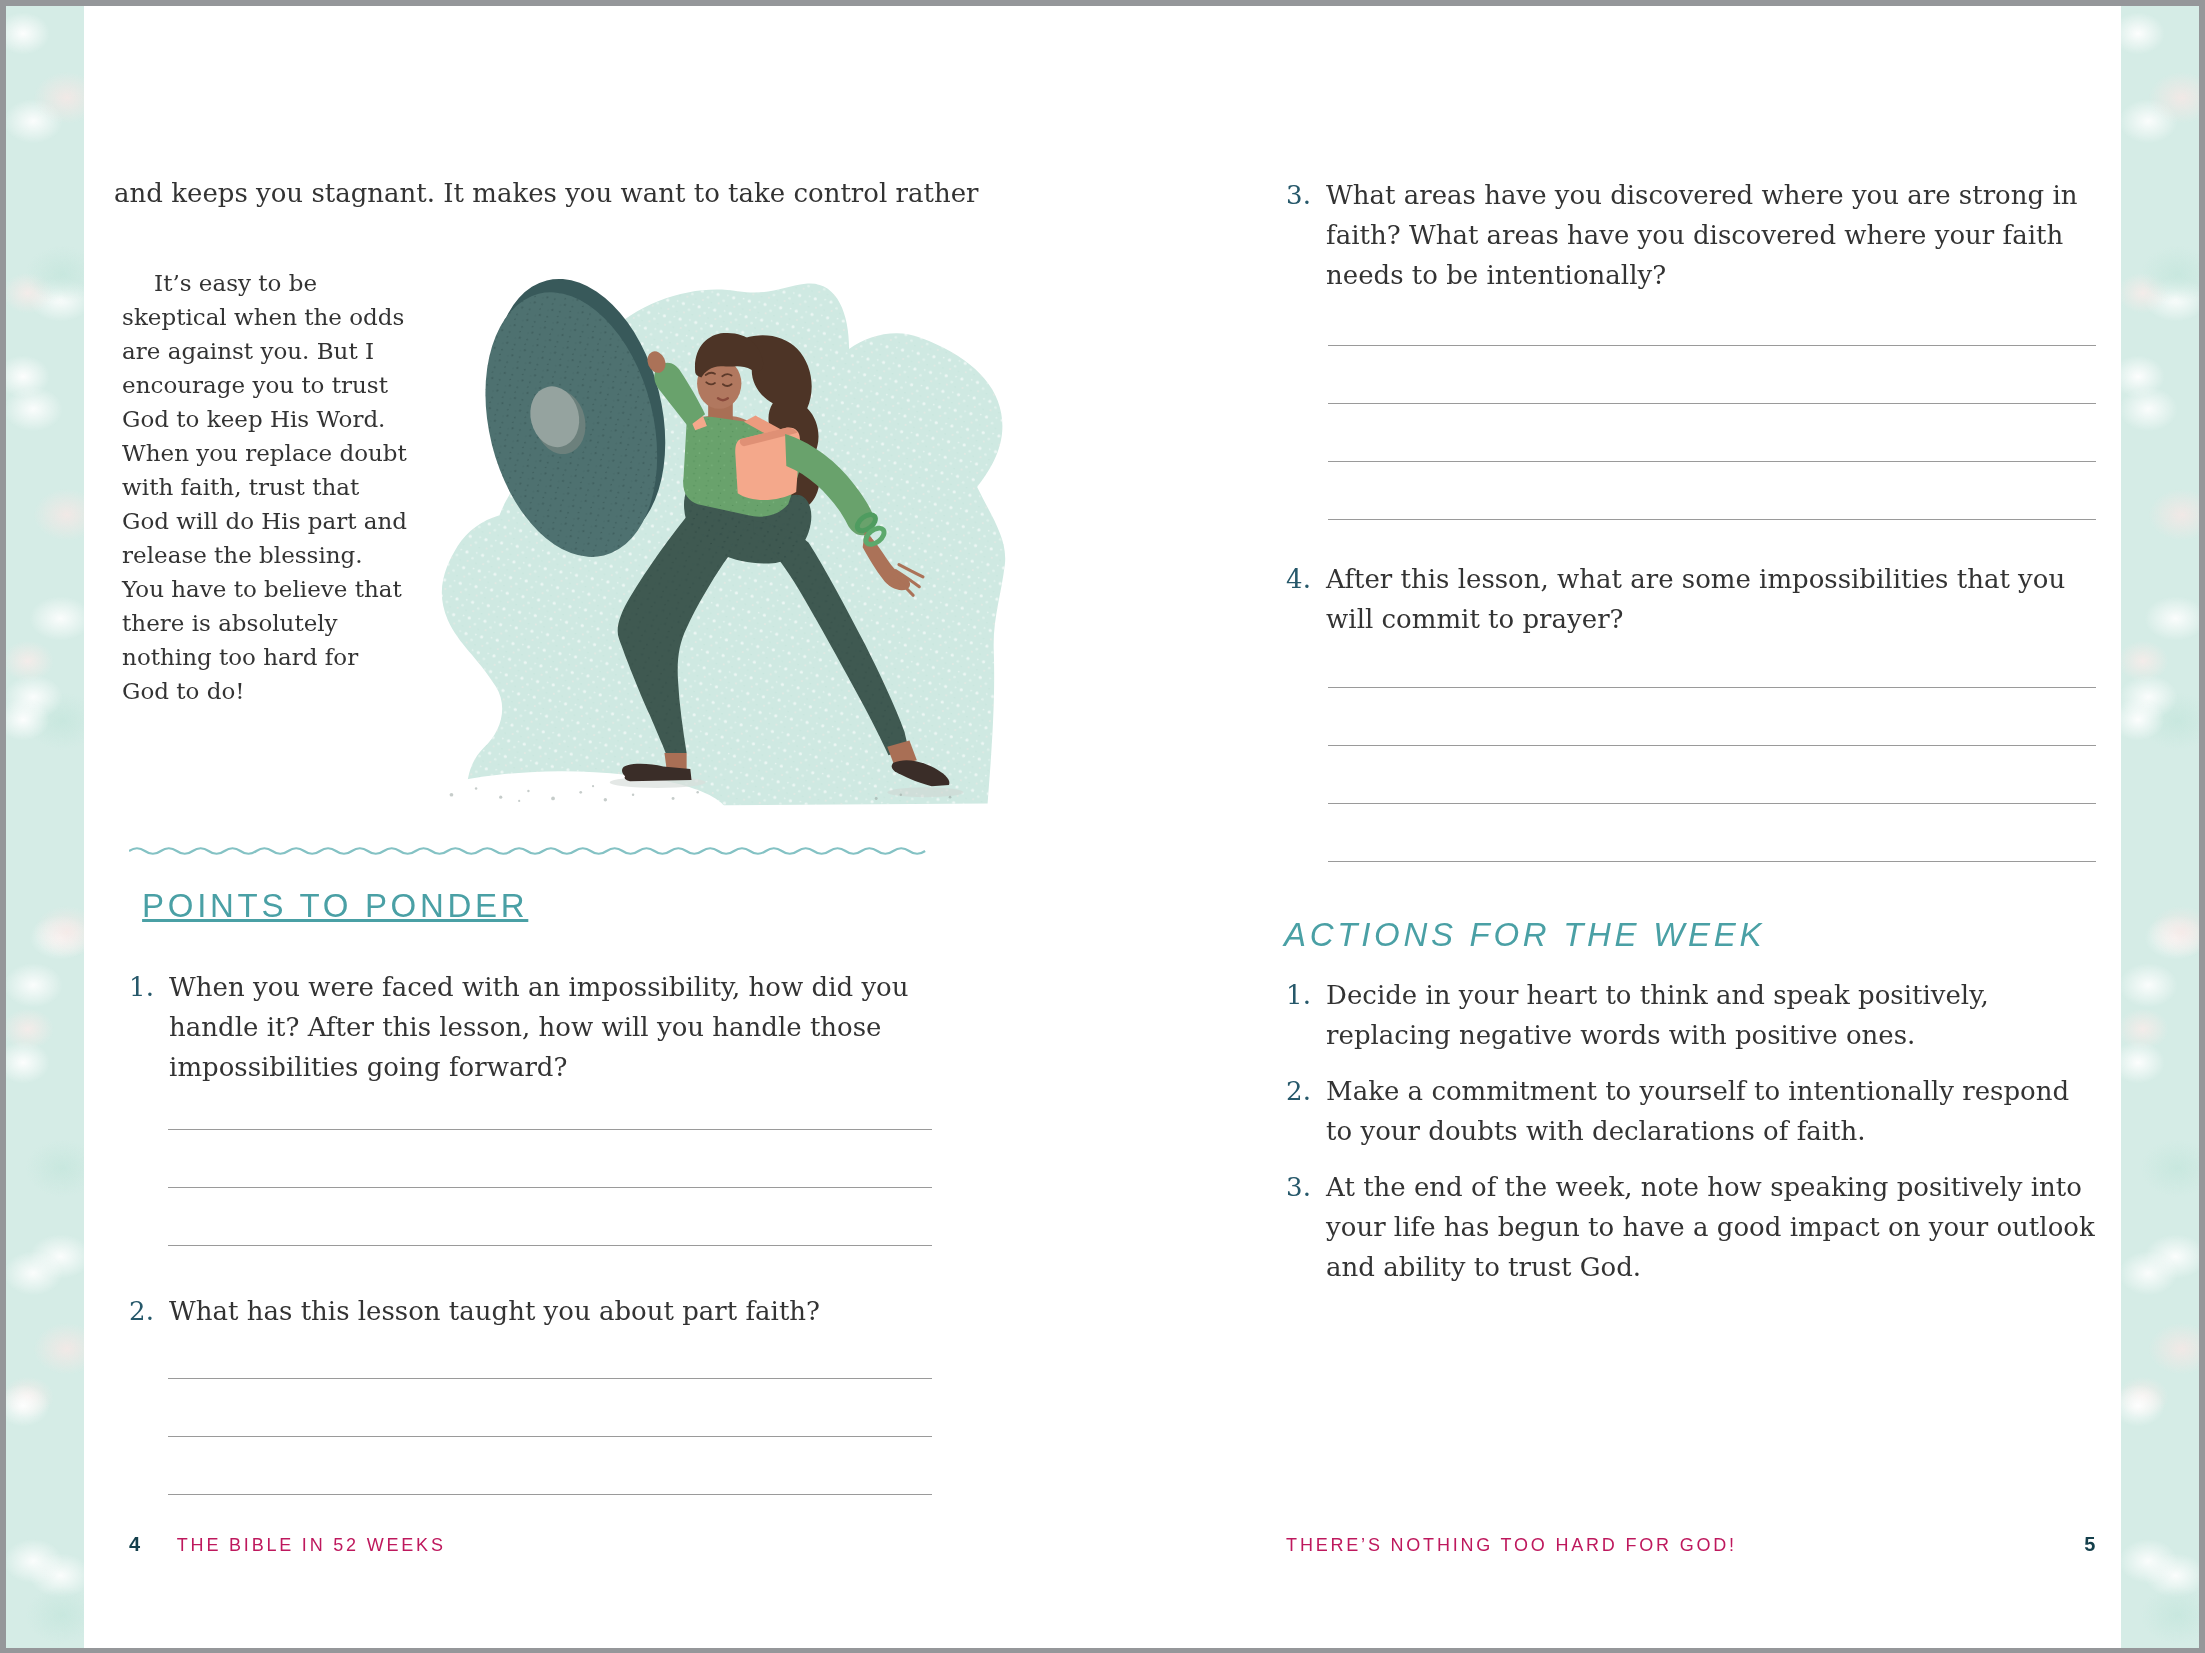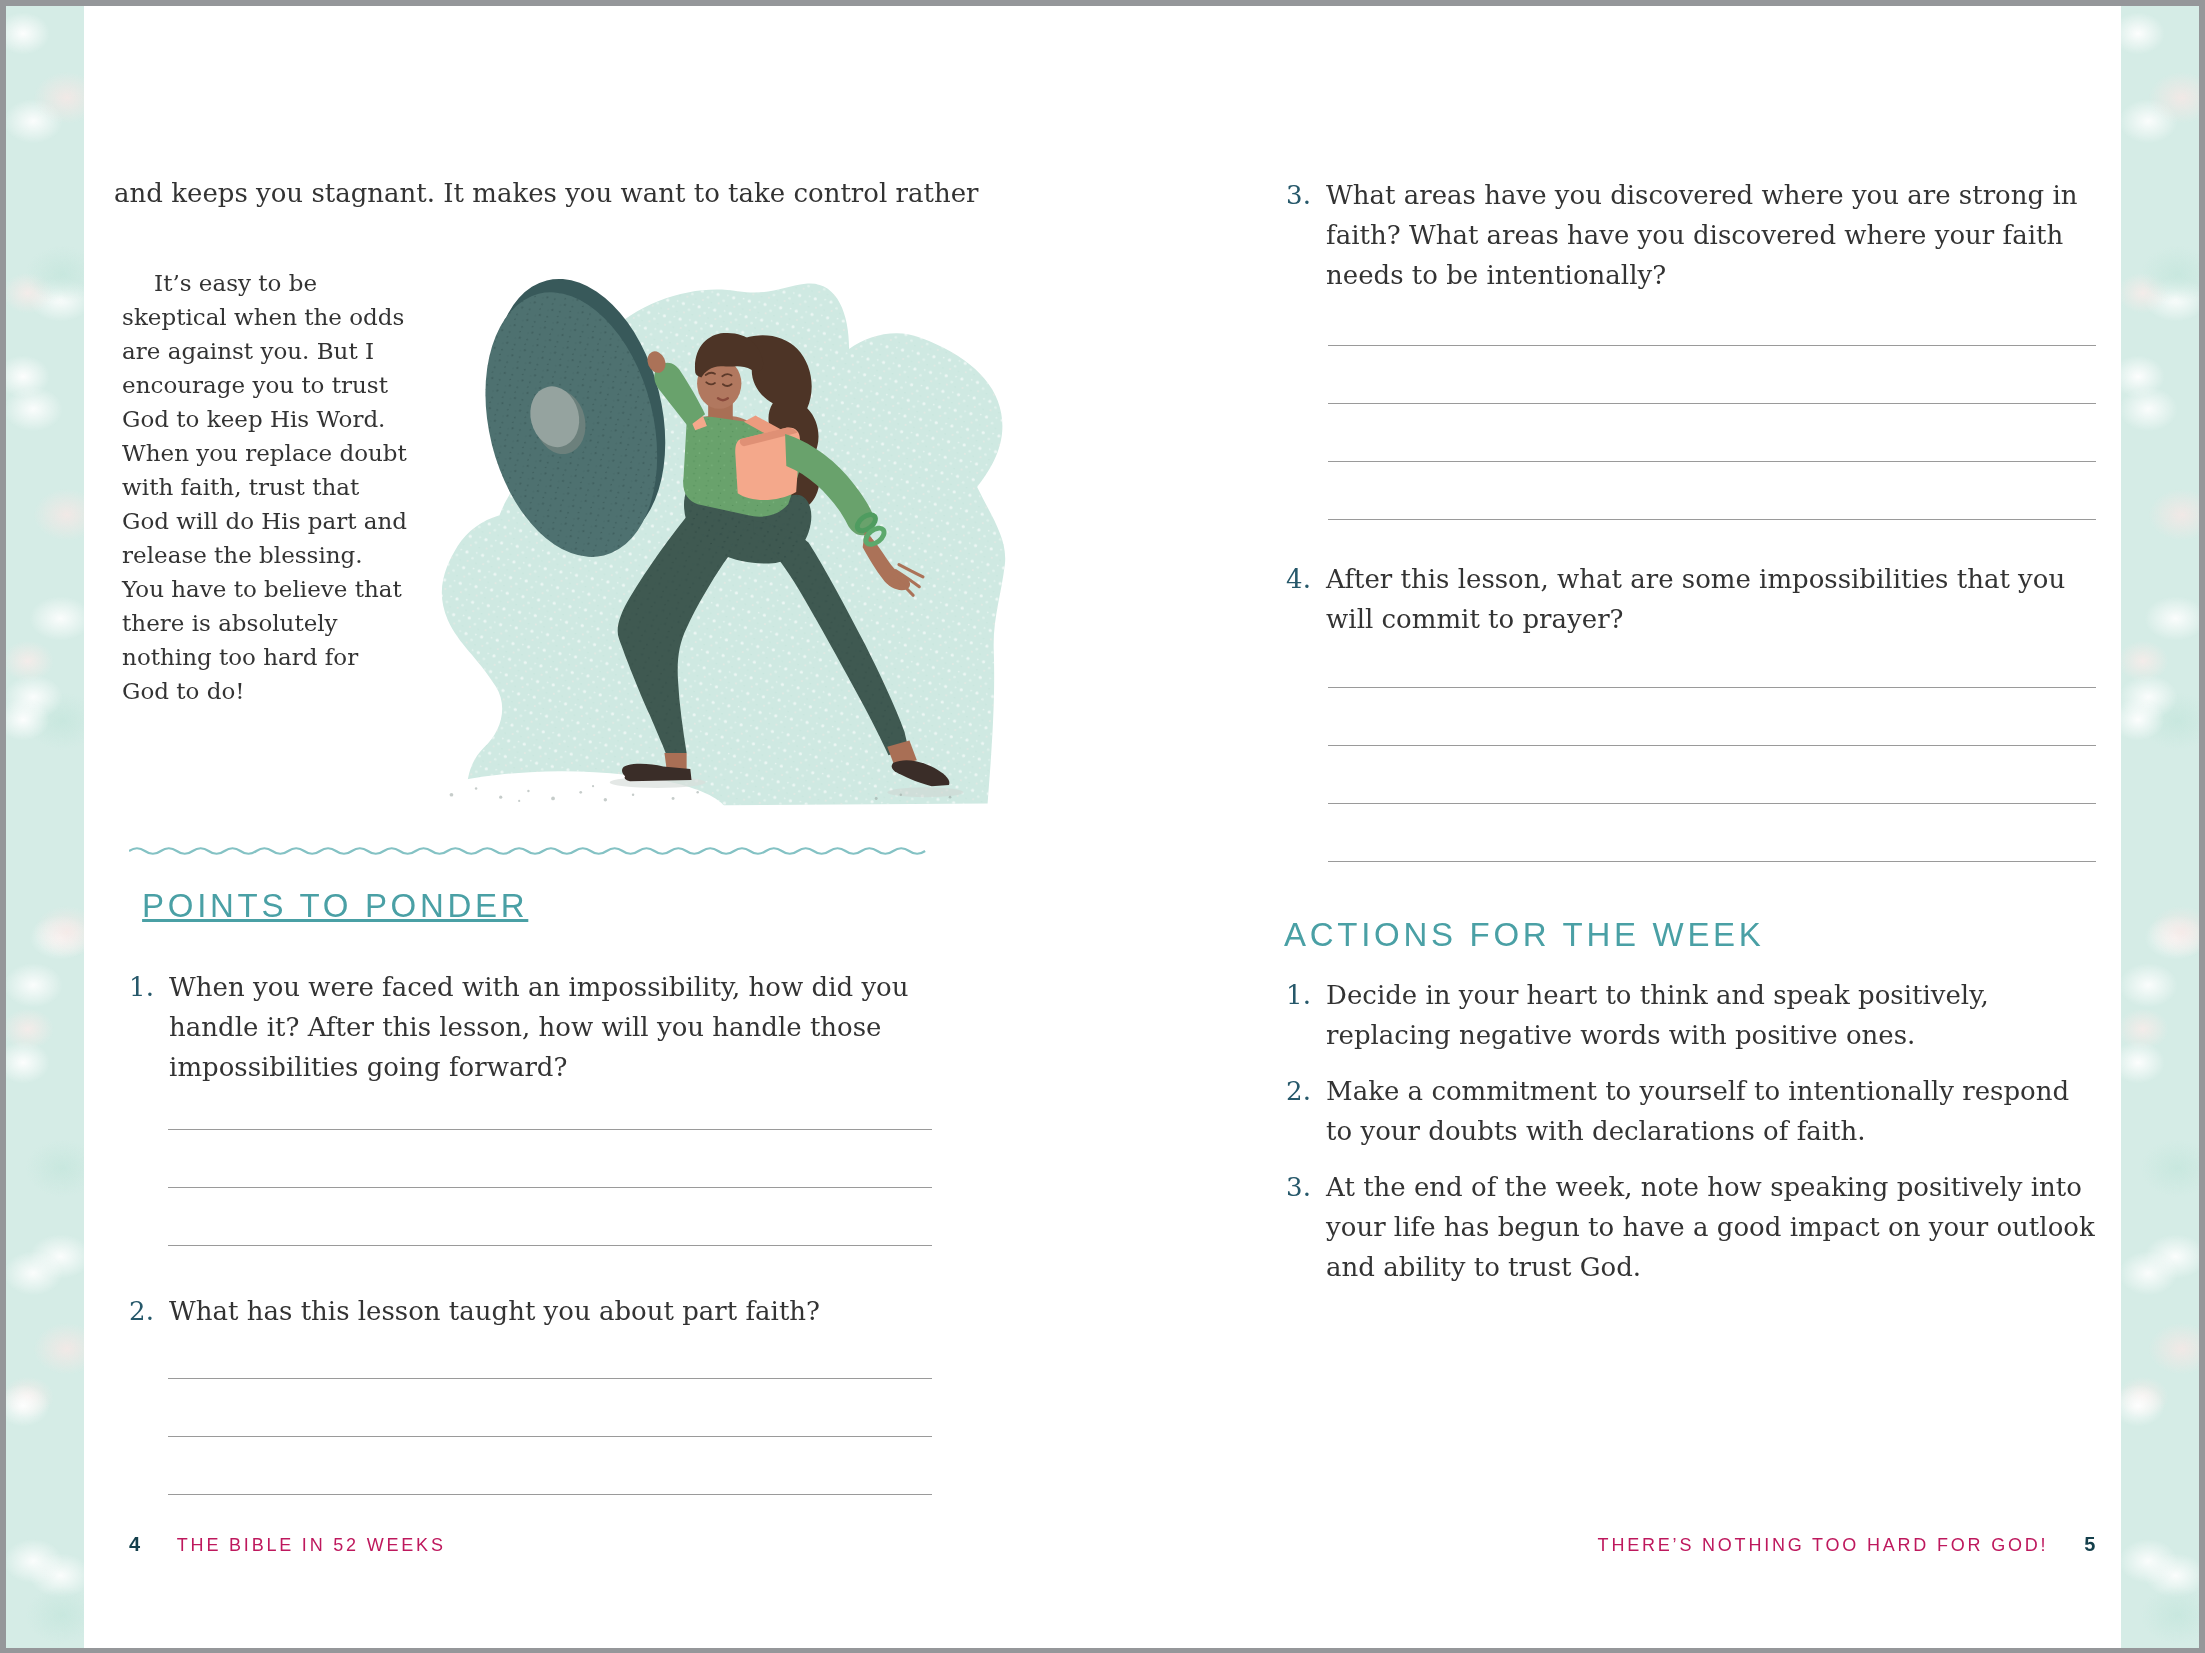--- a/index.html
+++ b/index.html
@@ -39,21 +39,21 @@
   .question{display:flex;align-items:flex-start;}
   .q-num{width:40px;flex:0 0 40px;font-size:26px;line-height:40px;color:#26586A;}
   .q-text{flex:1;}
   .ans-lines{display:block;}
   .ans-line{height:57px;border-bottom:1.8px solid #9A9A9A;}
   .action-item{display:flex;margin-bottom:16px;}
   .footer{display:flex;align-items:baseline;font-family:"Liberation Sans", sans-serif;}
   .footer .pg-num{font-size:20px;font-weight:bold;color:#143F4B;letter-spacing:0.6px;}
   .footer .run-title{font-size:18px;letter-spacing:2.8px;color:#be185d;white-space:nowrap;}
   .footer.left-f .run-title{margin-left:36px;}
-  .footer.right-f{justify-content:flex-end;}
+  .footer.right-f{justify-content:space-between;}
   .footer.right-f .pg-num{margin-left:36px;}
   .wave-svg{display:block;}
 </style>
 </head>
 <body>
 
 <div class="spread">
 
   <div class="margin-strip left"></div>
   <div class="margin-strip right"></div>
@@ -328,21 +328,21 @@
       <span class="q-num">4.</span>
       <span class="q-text">After this lesson, what are some impossibilities that you will commit to prayer?</span>
     </div>
     <div class="abs ans-lines" style="left:1322px;top:624px;width:768px;">
       <div class="ans-line"></div>
       <div class="ans-line"></div>
       <div class="ans-line"></div>
       <div class="ans-line"></div>
     </div>
 
-    <div class="abs section-heading" style="left:1278px;top:910px;">ACTIONS FOR THE WEEK</div>
+    <div class="abs section-heading" style="left:1278px;top:910px;font-style:italic;">ACTIONS FOR THE WEEK</div>
 
     <div class="abs" style="left:1280px;top:969px;width:812px;">
       <div class="action-item body-text">
         <span class="q-num">1.</span>
         <span class="q-text">Decide in your heart to think and speak positively, replacing negative words with positive ones.</span>
       </div>
       <div class="action-item body-text">
         <span class="q-num">2.</span>
         <span class="q-text">Make a commitment to yourself to intentionally respond to your doubts with declarations of faith.</span>
       </div>

